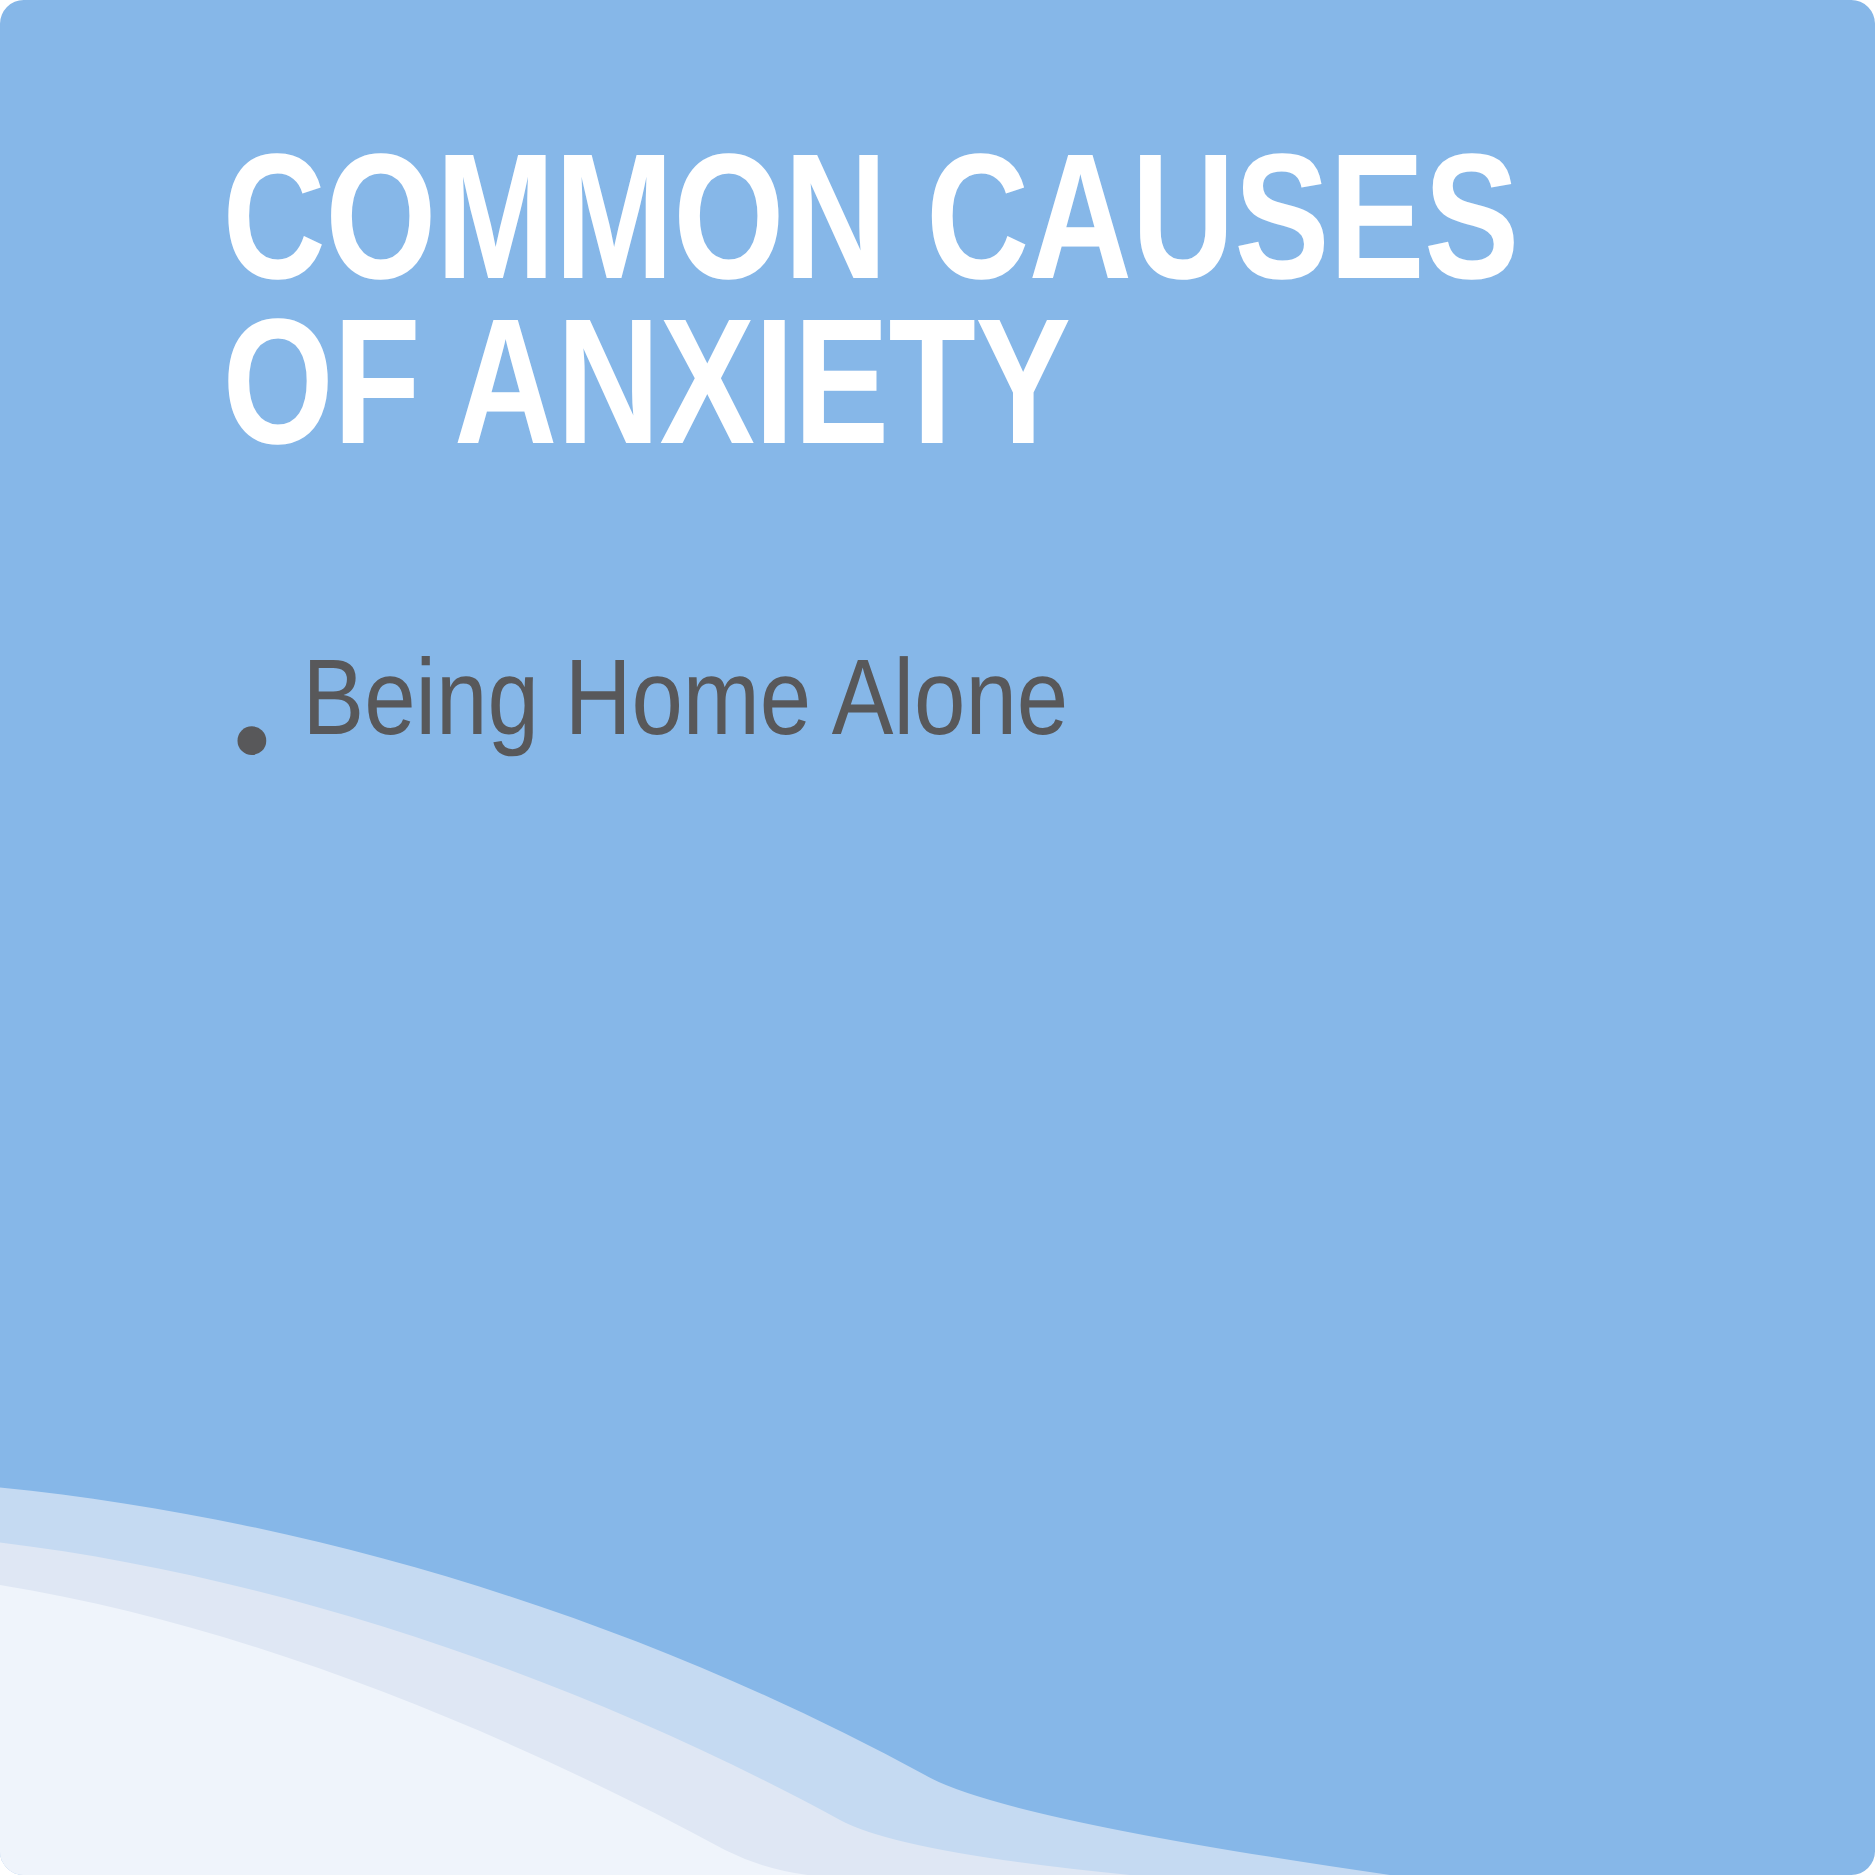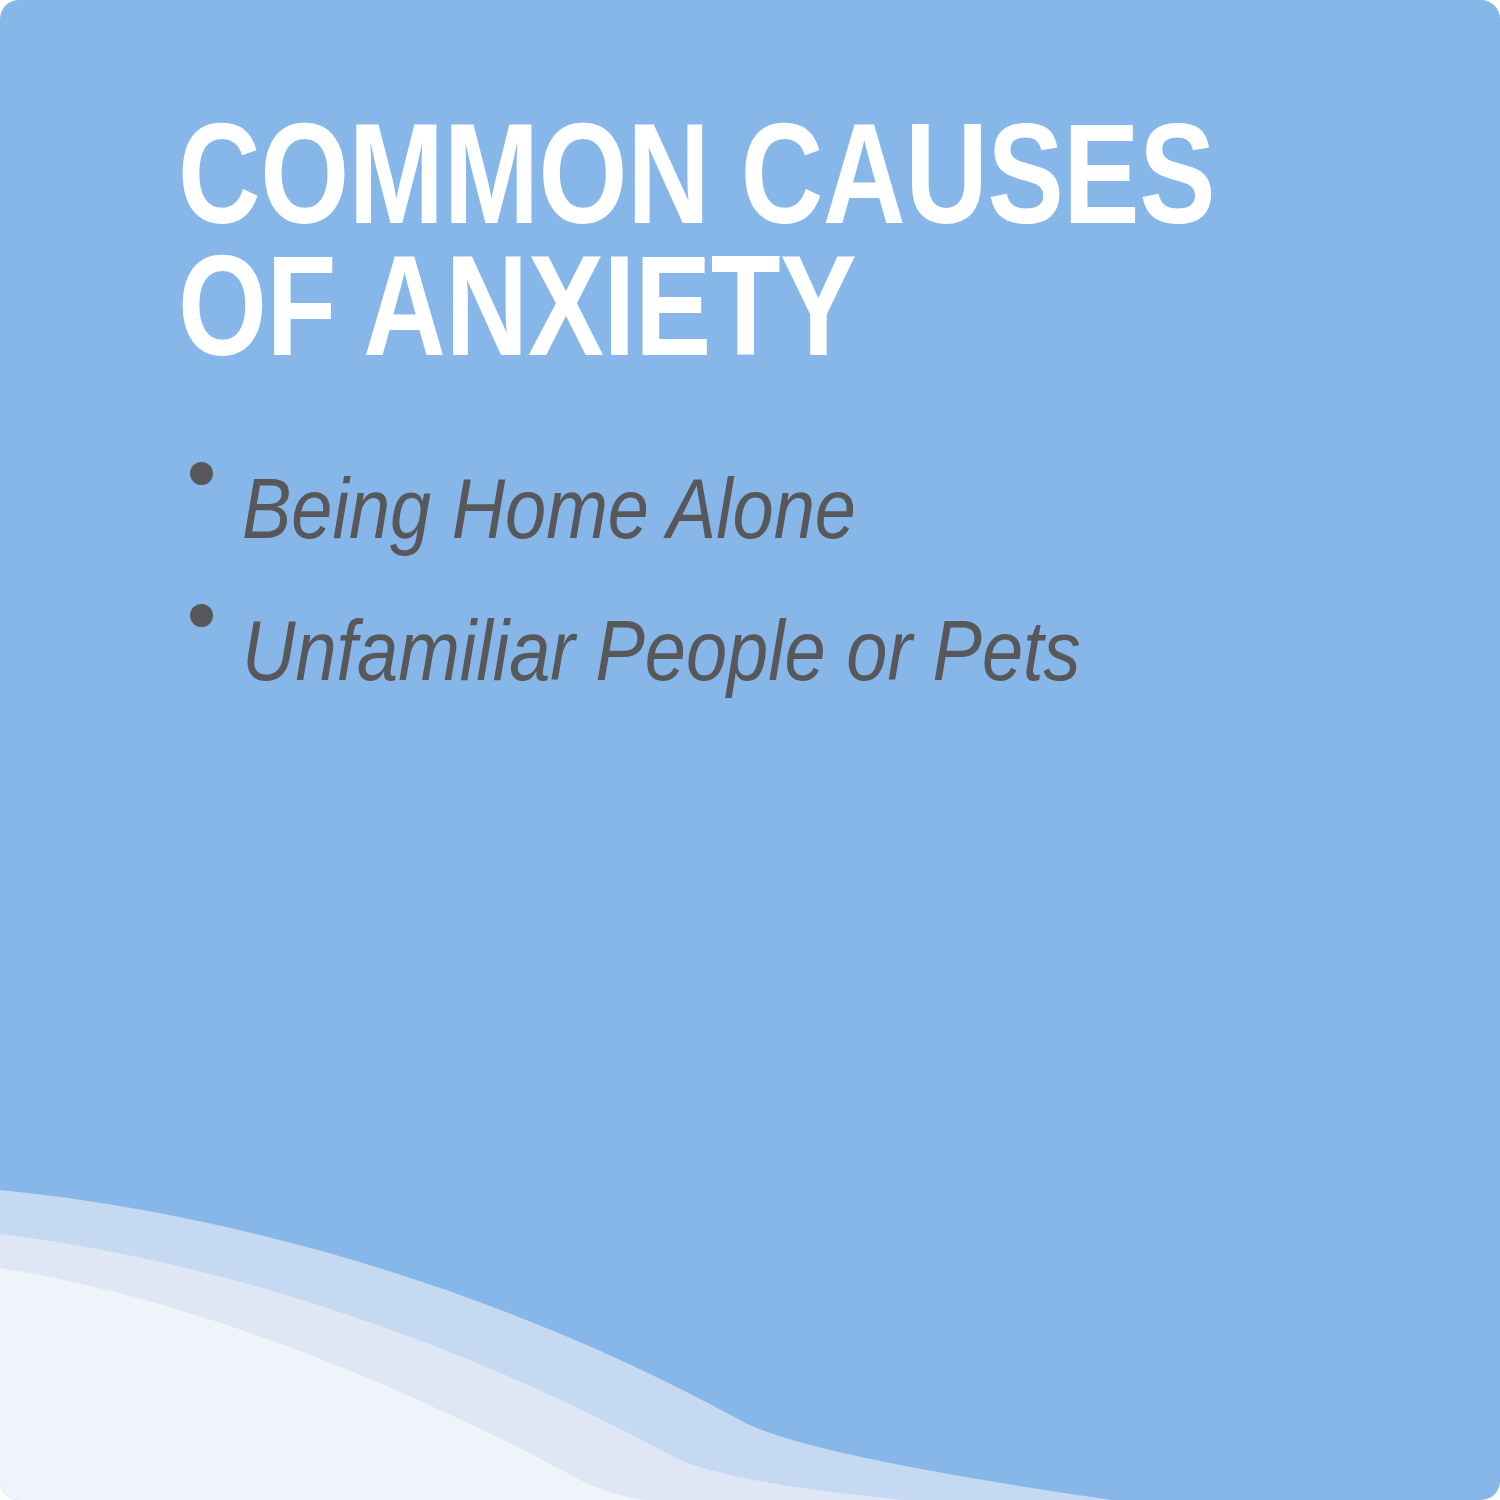--- a/index.html
+++ b/index.html
@@ -59,22 +59,21 @@
     margin: 0;
     padding: 0;
     list-style: none;
     width: 1260px;
   }
 
   .cause-item {
     position: relative;
     height: 142px;
     display: flex;
-    align-items: flex-start;
-    font-style: italic;
+    align-items: flex-end;
   }
 
   .bullet-dot {
     flex: 0 0 auto;
     width: 23px;
     height: 23px;
     border-radius: 50%;
     background: #58585a;
     margin-right: 29px;
   }
@@ -105,19 +104,15 @@
   <div class="title-block">
     <span class="title-line">COMMON CAUSES</span>
     <span class="title-line">OF ANXIETY</span>
   </div>
 
   <ul class="causes-list">
     <li class="cause-item">
       <span class="bullet-dot"></span>
       <span class="cause-label">Being Home Alone</span>
     </li>
-    <li class="cause-item">
-      <span class="bullet-dot"></span>
-      <span class="cause-label">Unfamiliar People or Pets</span>
-    </li>
   </ul>
 
 </div>
 
 </body></html>

